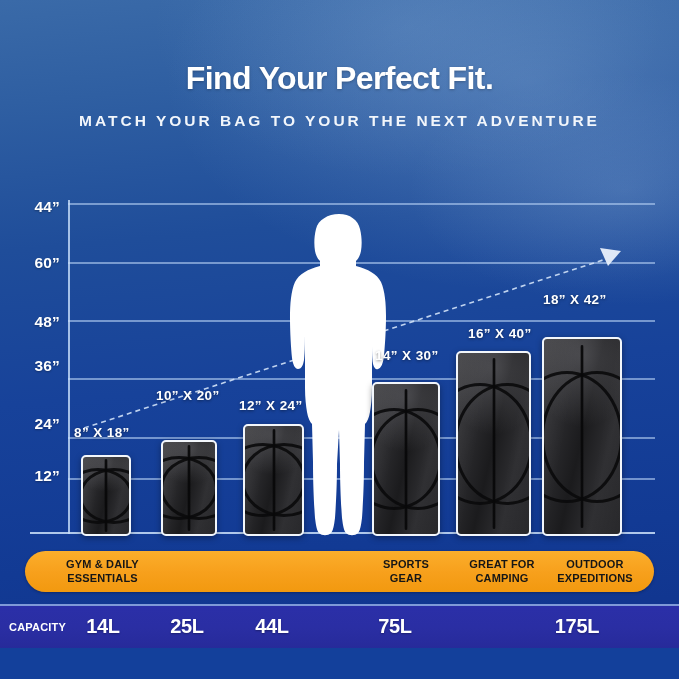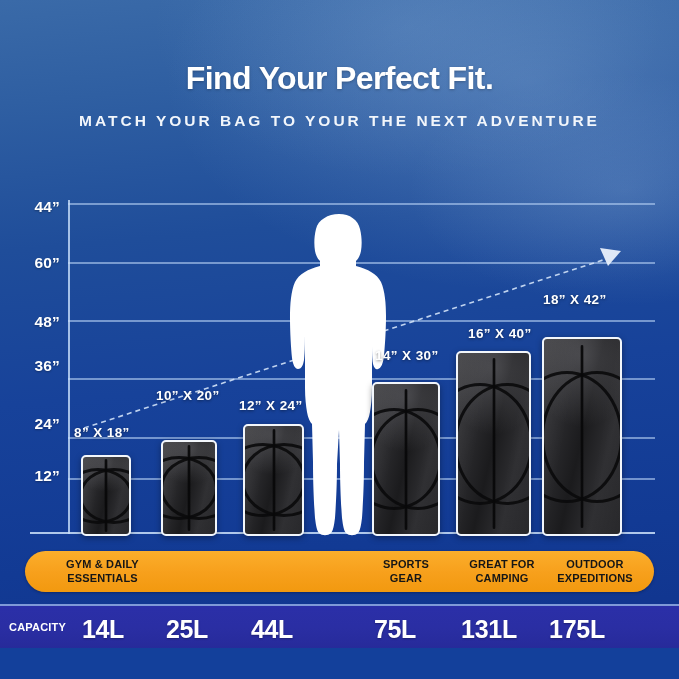--- a/index.html
+++ b/index.html
@@ -96,21 +96,21 @@
     background:linear-gradient(180deg,#2b2fa8 0%,#2a2ea3 50%,#262a99 100%);
     border-top:2px solid #7f9ad8;
     border-bottom:2px solid #7f9ad8;
   }
   .caplabel{
     position:absolute;left:9px;top:15px;
     color:#ffffff;font-size:11px;font-weight:bold;letter-spacing:.2px;
   }
   .capval{
     position:absolute;top:9px;
-    color:#ffffff;font-size:25px;font-weight:bold;
+    color:#ffffff;font-size:20px;font-weight:bold;
     text-align:center;letter-spacing:-.3px;
     text-shadow:0 1px 2px rgba(0,0,0,.3);
   }
   .footer{position:absolute;left:0;top:648px;width:679px;height:31px;background:#13409b;}
 </style>
 </head>
 <body>
 
 <div id="root">
 
@@ -235,19 +235,18 @@
       <div>EXPEDITIONS</div>
     </div>
   </div>
 
   <div class="capstrip">
     <div class="caplabel">CAPACITY</div>
     <div class="capval" style="left:63px;width:80px;">14L</div>
     <div class="capval" style="left:147px;width:80px;">25L</div>
     <div class="capval" style="left:232px;width:80px;">44L</div>
     <div class="capval" style="left:355px;width:80px;">75L</div>
-    <div class="capval" style="left:444px;width:90px;">131L</div>
     <div class="capval" style="left:532px;width:90px;">175L</div>
   </div>
 
   <div class="footer"></div>
 
 </div>
 
 </body></html>

